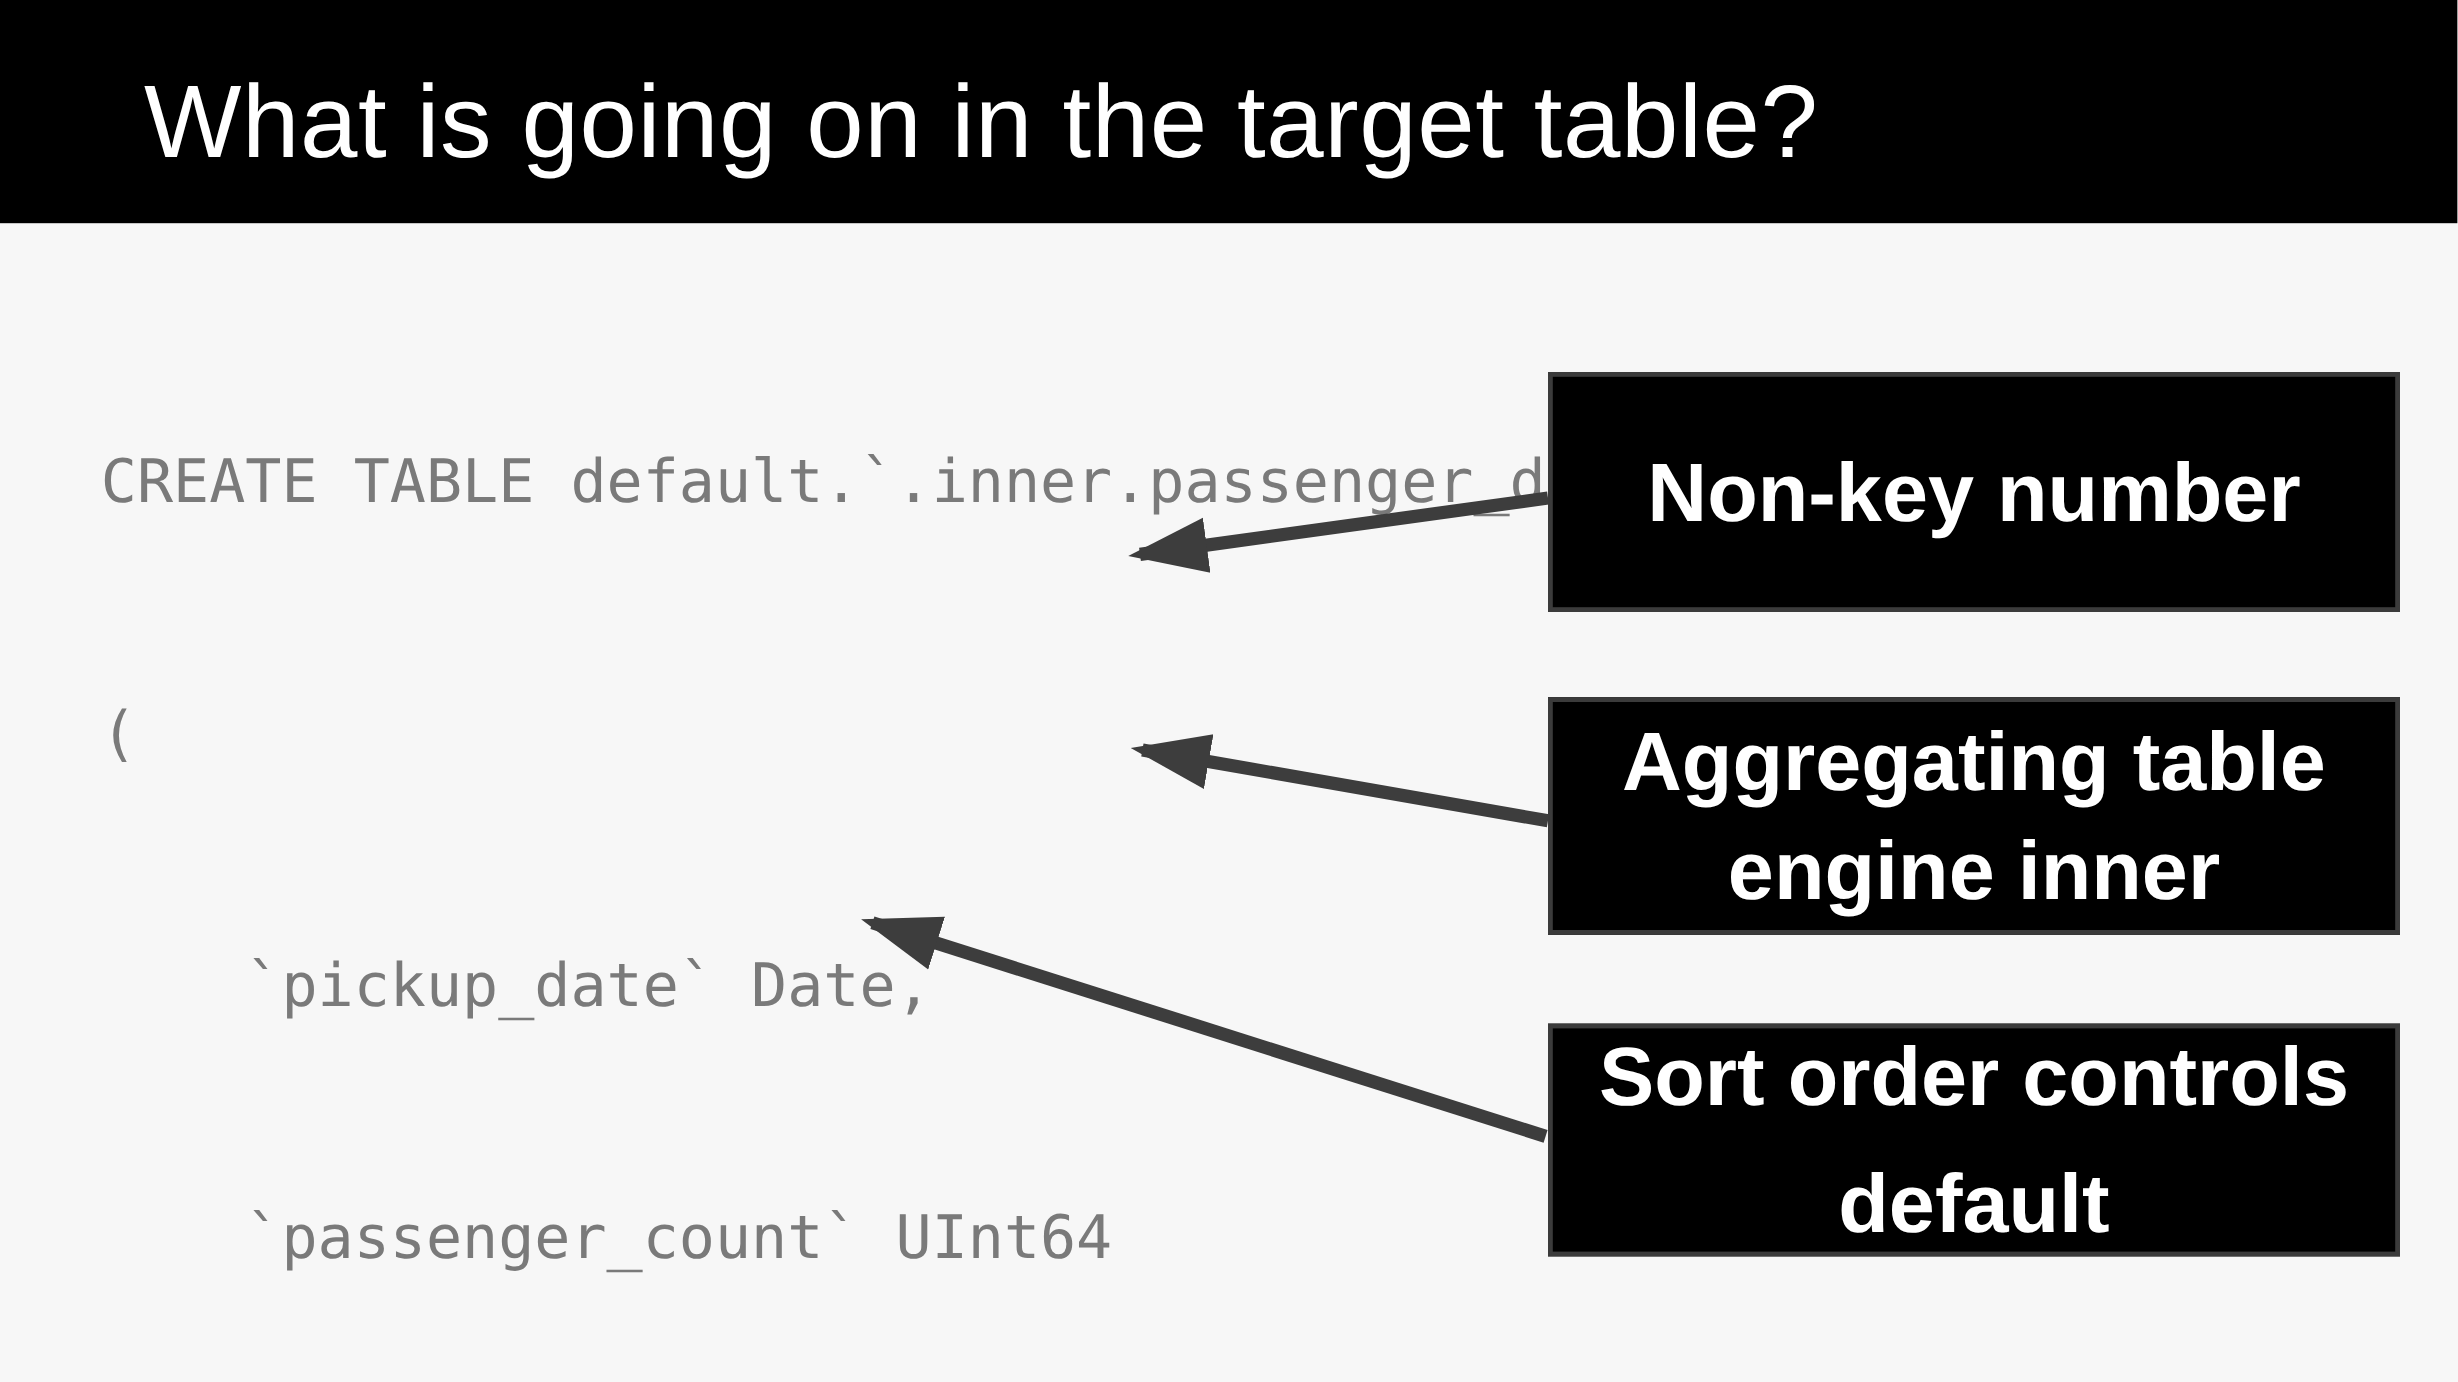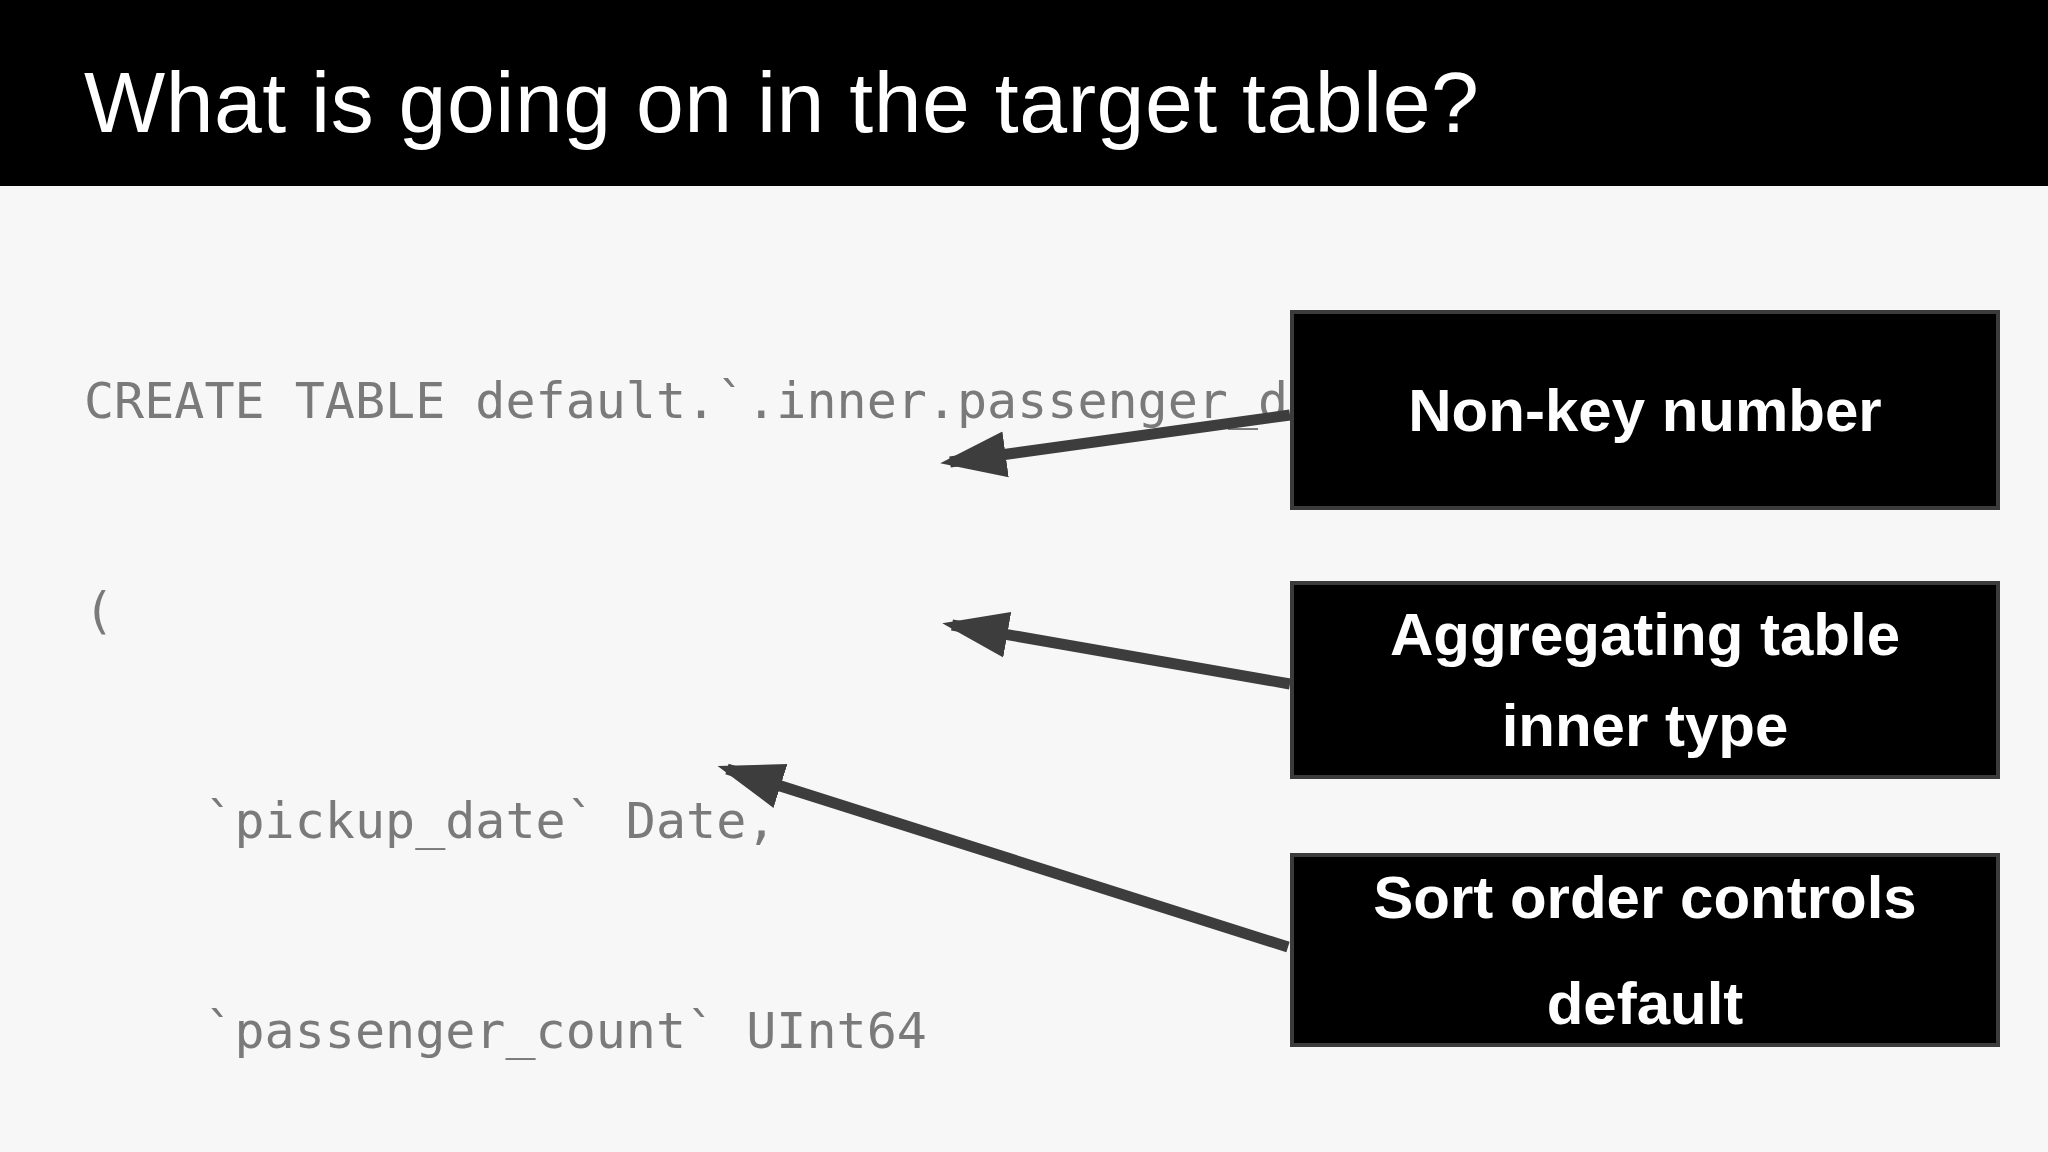--- a/index.html
+++ b/index.html
@@ -26,21 +26,21 @@
     width: 2048px;
     height: 1152px;
   }
   .header {
     position: absolute;
     left: 0; top: 0;
     width: 2048px; height: 186px;
     background: var(--header-bg);
     display: flex;
     align-items: center;
-    padding-left: 84px;
+    padding-left: 120px;
     padding-top: 18px;
   }
   .title {
     color: var(--title-color);
     font-size: 86px;
     font-weight: 400;
     letter-spacing: 0.5px;
     white-space: nowrap;
   }
   .code {
@@ -60,21 +60,21 @@
     width: 710px;
     background: var(--callout-bg);
     border: 4px solid var(--callout-border);
     color: var(--callout-text);
     display: flex;
     flex-direction: column;
     align-items: center;
     justify-content: center;
     text-align: center;
     font-weight: 700;
-    font-size: 60px;
+    font-size: 69px;
     line-height: 75px;
     white-space: nowrap;
   }
   #callout-1 { top: 310px; height: 200px; }
   #callout-2 { top: 581px; height: 198px; gap: 16px; }
   #callout-3 { top: 853px; height: 194px; gap: 31px; }
   .arrows {
     position: absolute;
     inset: 0;
     width: 2048px;
@@ -116,21 +116,21 @@
     <line x1="1290" y1="684" x2="952" y2="625" marker-end="url(#arrowhead)"></line>
     <line x1="1288" y1="947" x2="727" y2="769" marker-end="url(#arrowhead)"></line>
   </svg>
 
   <div class="callout" id="callout-1">
     <div>Non-key number</div>
   </div>
 
   <div class="callout" id="callout-2">
     <div>Aggregating table</div>
-    <div>inner type</div>
+    <div>engine inner</div>
   </div>
 
   <div class="callout" id="callout-3">
     <div>Sort order controls</div>
     <div>default</div>
   </div>
 
 </div>
 
 </body></html>

